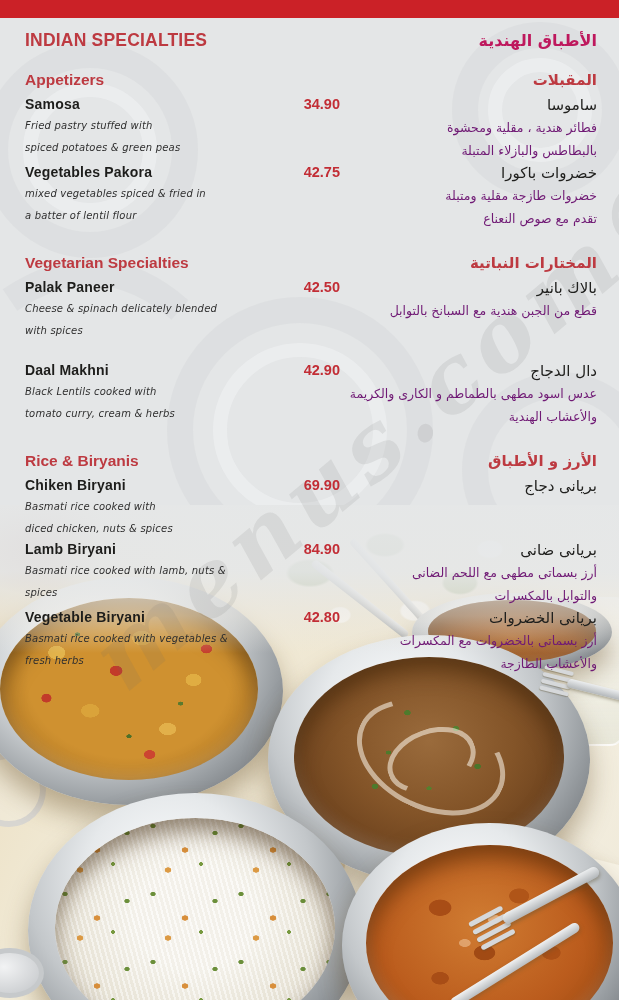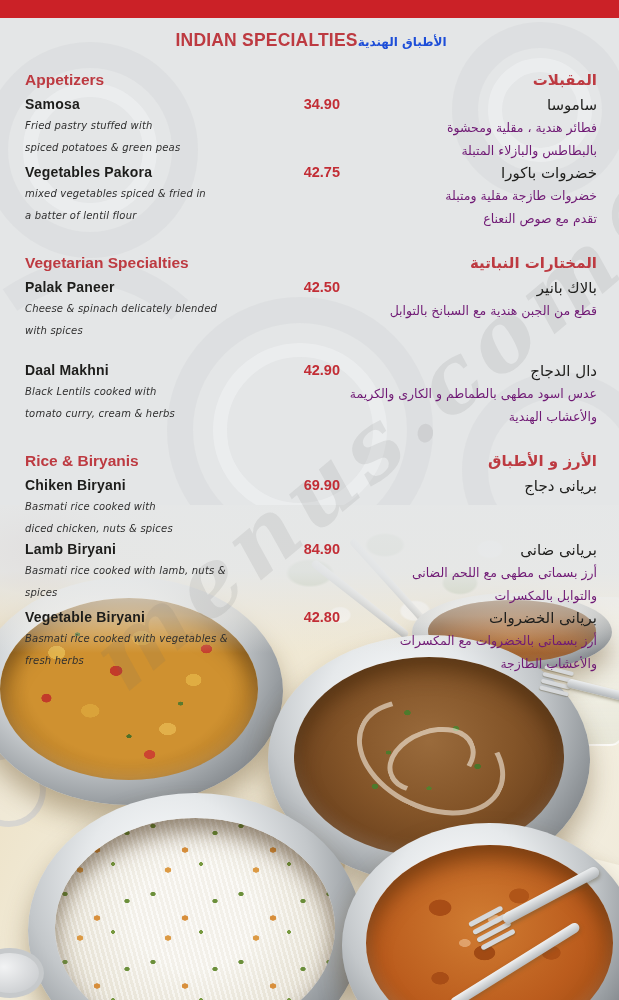--- a/index.html
+++ b/index.html
@@ -9,23 +9,23 @@
   .topbar{position:absolute;left:0;top:0;width:100%;height:18px;background:#cb2127;z-index:5;}
   
   .swirls{position:absolute;left:0;top:0;z-index:0;}
   
   .watermark{position:absolute;left:30px;top:300px;width:640px;height:400px;z-index:2;pointer-events:none;}
   .watermark span{display:block;margin-top:110px;text-align:center;transform:rotate(-40deg);
       font-family:"DejaVu Serif",serif;font-style:italic;font-weight:700;font-size:92px;
       letter-spacing:8px;white-space:nowrap;color:rgba(110,110,110,0.12);}
   
   .content{position:absolute;left:25px;top:18px;right:22px;z-index:3;}
-  .title-row{display:flex;justify-content:center;align-items:baseline;margin-top:12px;margin-bottom:18px;}
+  .title-row{display:flex;justify-content:space-between;align-items:baseline;margin-top:12px;margin-bottom:18px;}
   .title-en{font-size:17.5px;font-weight:700;color:#bd3a41;letter-spacing:.2px;margin:0;}
-  .title-ar{font-size:12px;font-weight:700;color:#1d4ed8;margin:0;direction:rtl;font-family:"DejaVu Sans",sans-serif;}
+  .title-ar{font-size:16px;font-weight:700;color:#be185d;margin:0;direction:rtl;font-family:"DejaVu Sans",sans-serif;}
   .section{margin-bottom:22px;}
   .sec-head{display:flex;justify-content:space-between;align-items:baseline;margin-bottom:3px;}
   .sec-head .en{font-size:15.5px;font-weight:700;color:#bd3a41;line-height:22px;}
   .sec-head .ar{font-size:15px;font-weight:700;color:#bd3a41;line-height:22px;direction:rtl;font-family:"DejaVu Sans",sans-serif;}
   .item{display:flex;align-items:flex-start;}
   .item.gap{margin-top:19px;}
   .en-block{width:315px;flex:0 0 315px;}
   .name-price{display:flex;justify-content:space-between;align-items:baseline;text-align:right;}
   .iname{font-size:14px;font-weight:700;color:#1d1d1b;line-height:21px;letter-spacing:.2px;}
   .price{font-size:14.5px;font-weight:700;color:#c22d35;line-height:21px;}

